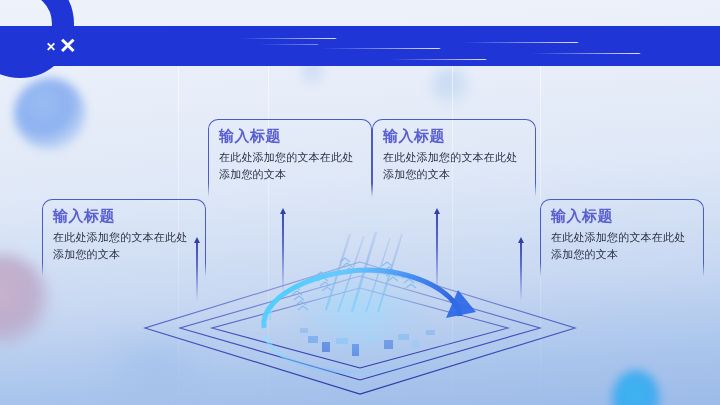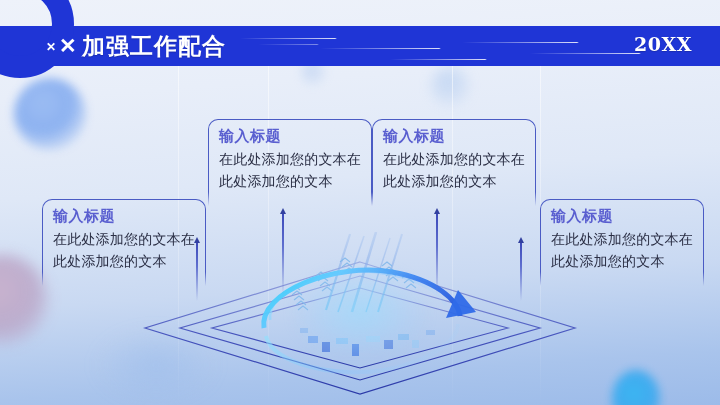--- a/index.html
+++ b/index.html
@@ -88,21 +88,21 @@
     content:"";position:absolute;left:-1px;right:-1px;bottom:-14px;height:14px;
     border-left:1px solid #4a5bc4;border-right:1px solid #4a5bc4;
     -webkit-mask-image:linear-gradient(180deg,rgba(0,0,0,1),rgba(0,0,0,0));
     mask-image:linear-gradient(180deg,rgba(0,0,0,1),rgba(0,0,0,0));
   }
   .card h3{
     margin:0 0 3px 0;color:#5a5fd0;font-size:15px;font-weight:700;letter-spacing:.5px;
     font-family:"DejaVu Serif","Liberation Serif",serif;
   }
   .card p{
-    margin:0;color:#2b2f45;font-size:14px;line-height:1.55;letter-spacing:.2px;
+    margin:0;color:#2b2f45;font-size:11px;line-height:1.55;letter-spacing:.2px;
     font-family:"DejaVu Serif","Liberation Serif",serif;
   }
   .c1{left:42px;top:199px;}
   .c2{left:208px;top:119px;}
   .c3{left:372px;top:119px;}
   .c4{left:540px;top:199px;}
 
   
   .arrow{position:absolute;width:1.5px;
          background:linear-gradient(180deg,#3a47b8 0%,#5f6fcf 42%,rgba(120,150,215,0) 100%);}
@@ -146,22 +146,20 @@
     <div class="hline hl4"></div>
     <div class="hline hl5"></div>
     <div class="hline hl6"></div>
   </div>
   <div class="ring"></div>
 
   <div class="logo">
     <span class="x-sm">✕</span>
     <span class="x-lg">✕</span>
   </div>
-  <div class="title">加强工作配合</div>
-  <div class="year">20XX</div>
 
   <div class="stage">
     <svg width="440" height="170" viewBox="0 0 440 170">
       <defs>
         <linearGradient id="dia" x1="0" y1="0" x2="0" y2="1">
           <stop offset="0%" stop-color="#6b79cf" stop-opacity="0.45"></stop>
           <stop offset="55%" stop-color="#3a47b8" stop-opacity="0.9"></stop>
           <stop offset="100%" stop-color="#2b3aa8" stop-opacity="1"></stop>
         </linearGradient>
         <linearGradient id="arcg" x1="0" y1="0" x2="1" y2="0.4">

